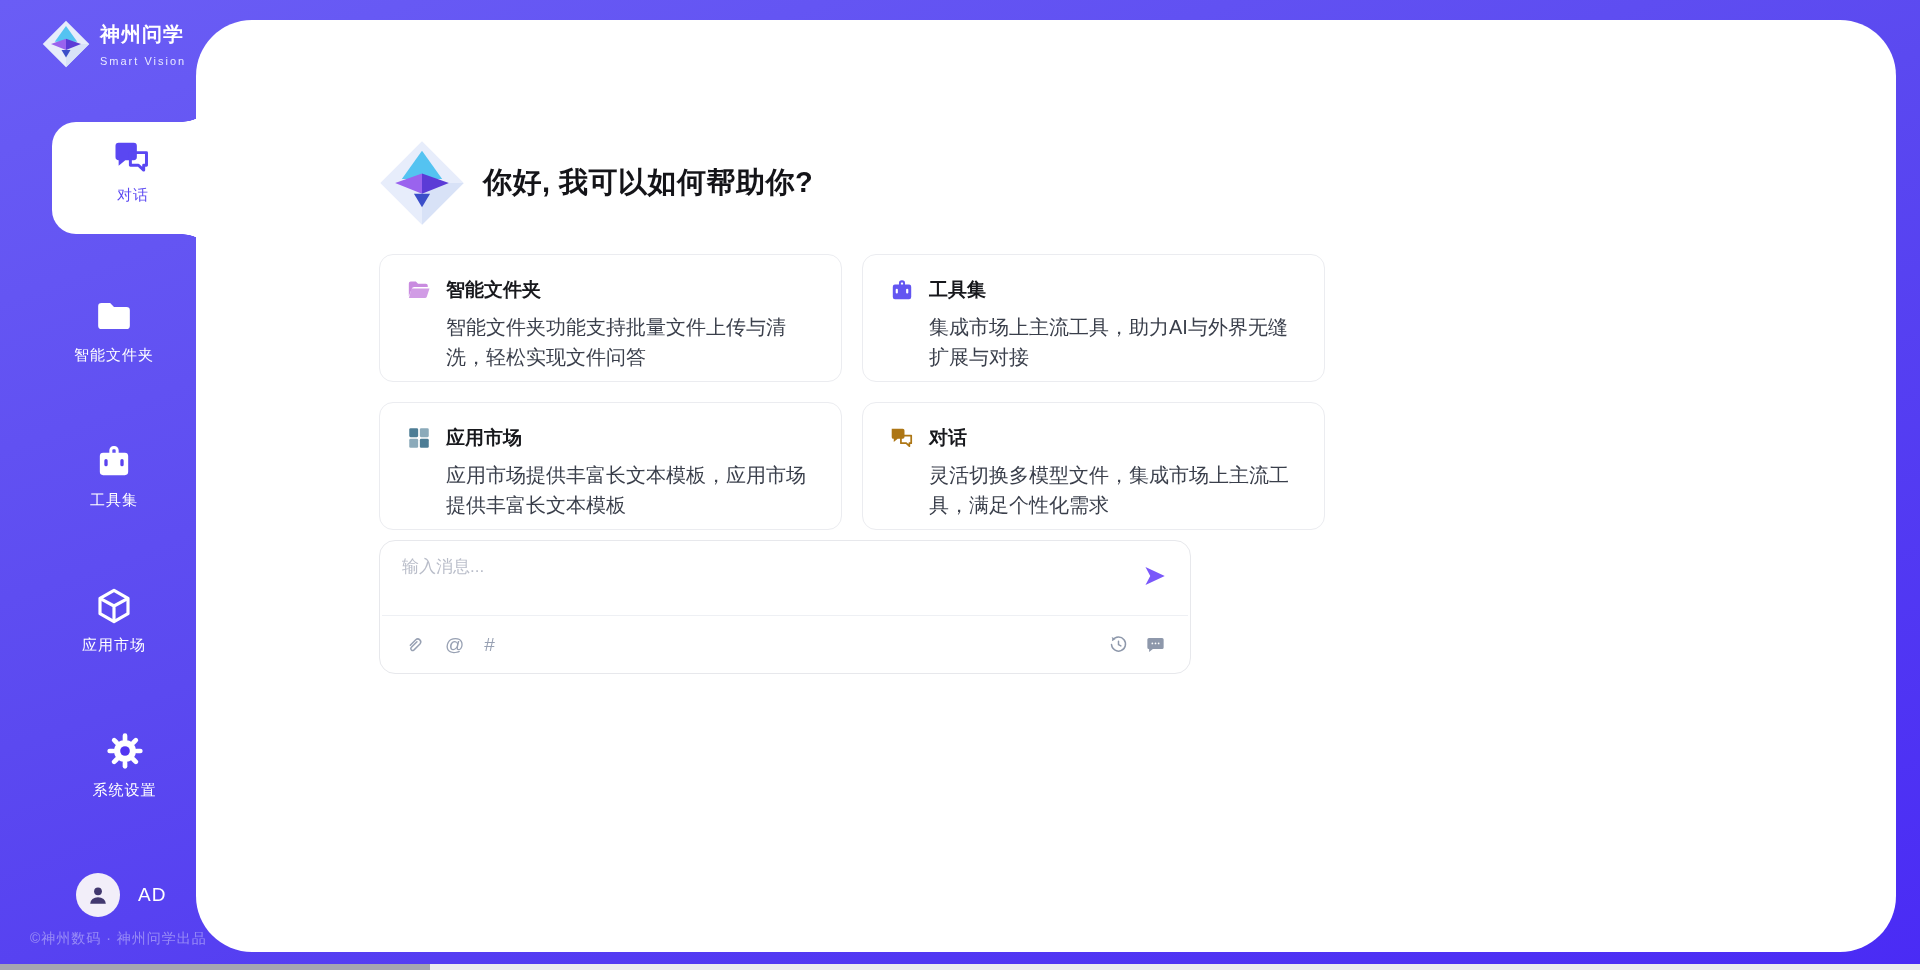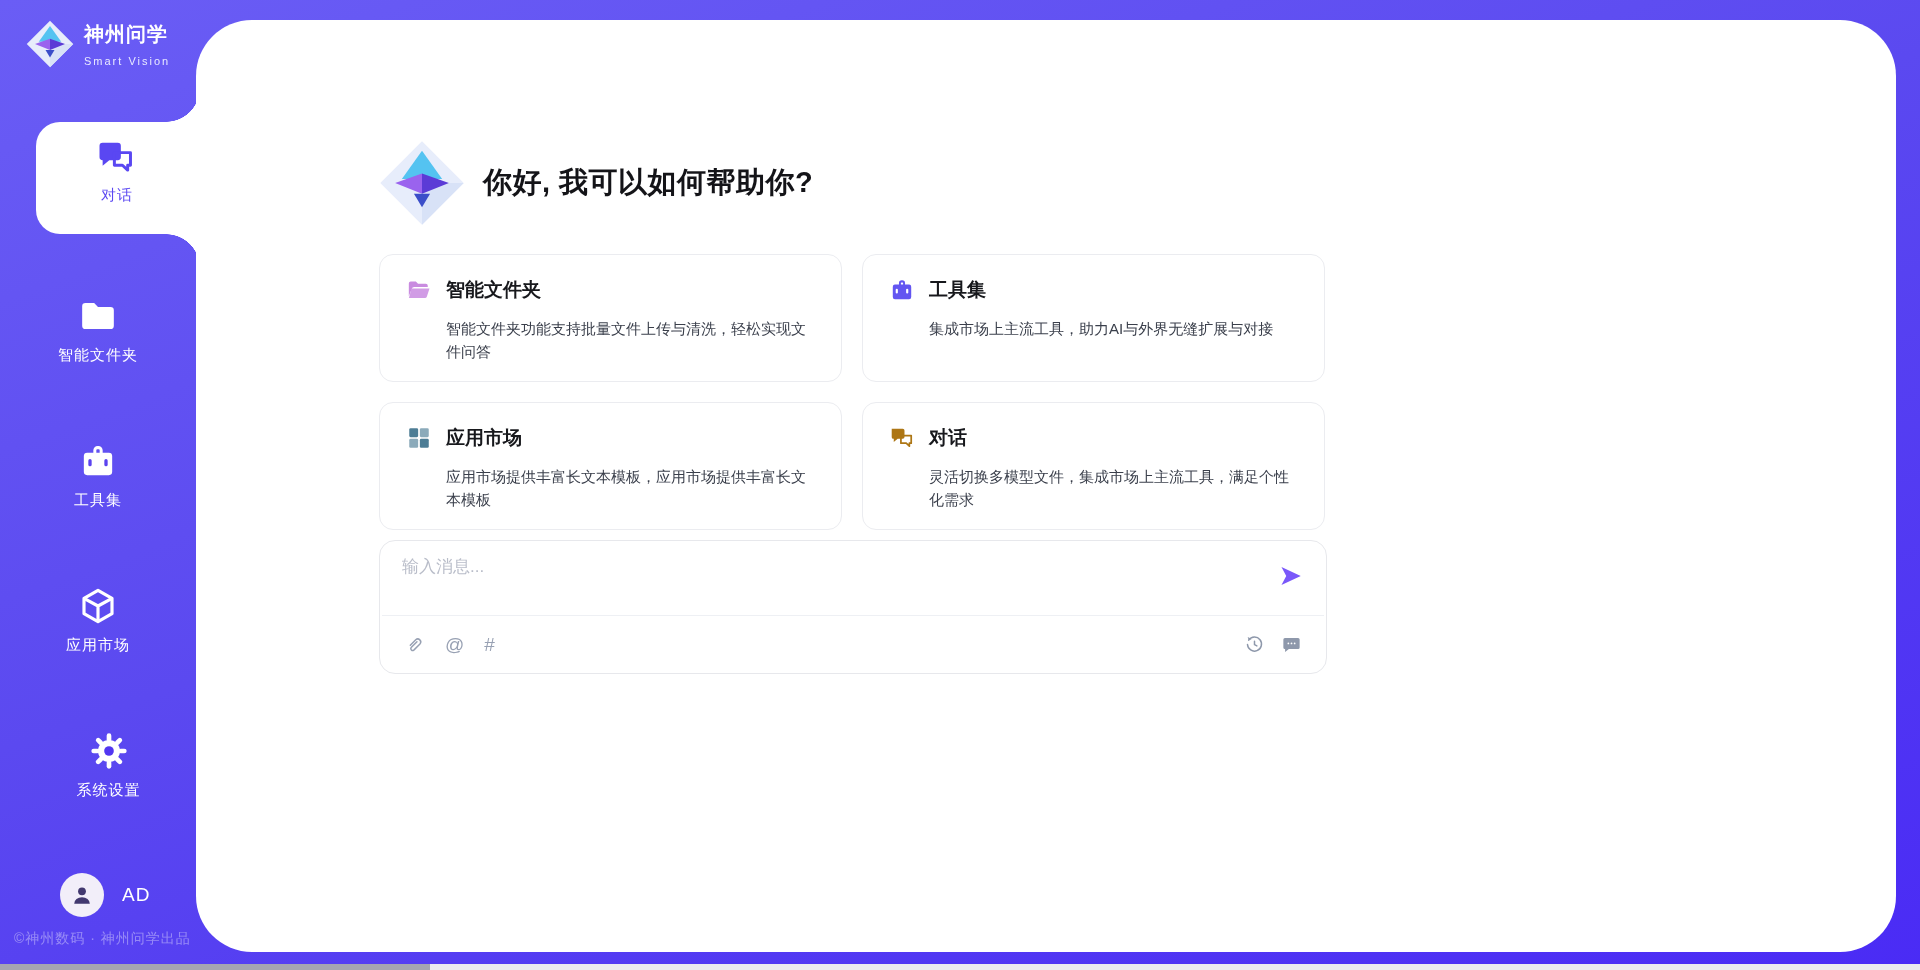--- a/index.html
+++ b/index.html
@@ -5,21 +5,21 @@
   * { margin:0; padding:0; box-sizing:border-box; }
   html,body { width:1920px; height:970px; overflow:hidden;
     font-family:"Liberation Sans", sans-serif; }
   body { background:linear-gradient(160deg,#6a5df5 0%,#5b49f0 45%,#4a2bf5 100%); position:relative; }
 
   
   .panel { position:absolute; left:196px; top:20px; width:1700px; height:932px;
     background:#ffffff; border-radius:56px; }
 
   
-  .sidebar { position:absolute; left:0; top:0; width:196px; height:710px; }
+  .sidebar { position:absolute; left:16px; top:0; width:196px; height:710px; }
   .brand { position:absolute; left:26px; top:20px; display:flex; align-items:center; gap:10px; }
   .brand .logo { width:48px; height:48px; }
   .brand-name { color:#fff; font-size:20px; font-weight:700; letter-spacing:1px; }
   .brand-sub { color:#e8e9ff; font-size:11px; letter-spacing:2px; margin-top:7px; }
 
   .nav-item { position:absolute; left:0; width:196px; text-align:center; color:#fff; cursor:pointer; }
   .nav-item .nicon { display:inline-block; width:40px; height:40px; color:#fff; }
   .nav-item .nlabel { display:block; margin-top:6px; font-size:15px; letter-spacing:1px; }
 
   
@@ -43,29 +43,29 @@
   .greeting { display:flex; align-items:center; gap:18px; }
   .greeting .glogo { width:86px; height:86px; }
   .greeting-title { font-size:29px; font-weight:800; color:#141418; letter-spacing:.5px; }
 
   .cards { margin-top:28px; display:grid; grid-template-columns:463px 463px; grid-gap:20px; }
   .card { width:463px; height:128px; border:1px solid #ebecf0; border-radius:14px; background:#fff;
     padding:22px 26px; cursor:pointer; }
   .card-head { display:flex; align-items:center; gap:14px; }
   .card-head .cicon { width:26px; height:26px; flex:none; }
   .card-title { font-size:19px; font-weight:800; color:#17181c; }
-  .card-desc { margin-top:15px; margin-left:40px; font-size:15px; color:#3a3f4b; line-height:1.5; }
+  .card-desc { margin-top:9px; margin-left:40px; font-size:20px; color:#3a3f4b; line-height:1.5; }
 
   .model-pill { margin-top:170px; display:inline-flex; align-items:center; gap:10px; height:42px;
     padding:0 18px 0 14px; background:#f4f4f7; border-radius:21px; cursor:pointer; }
   .model-pill .mlogo { width:26px; height:26px; }
   .model-name { font-size:17px; color:#26262e; }
   .model-pill .chev { width:16px; height:16px; color:#4c4c56; }
 
-  .composer { margin-top:10px; width:948px; height:134px; border:1px solid #e7e8ec; border-radius:16px;
+  .composer { margin-top:10px; width:812px; height:134px; border:1px solid #e7e8ec; border-radius:16px;
     background:#fff; display:flex; flex-direction:column; }
   .composer-top { position:relative; flex:1; padding:16px 22px; }
   .msg-input { width:860px; border:none; outline:none; font-size:17px; color:#333;
     font-family:"Liberation Sans", sans-serif; background:transparent; }
   .msg-input::placeholder { color:#b9bdc9; }
   .send-btn { position:absolute; right:22px; top:22px; width:26px; height:26px; color:#7a58fa; cursor:pointer; }
   .composer-bar { height:58px; border-top:1px solid #eef0f4; margin:0 2px; display:flex; align-items:center;
     padding:0 22px; }
   .bar-left { display:flex; align-items:center; gap:20px; color:#98a1b3; }
   .bar-right { margin-left:auto; display:flex; align-items:center; gap:16px; color:#8e98ab; }

